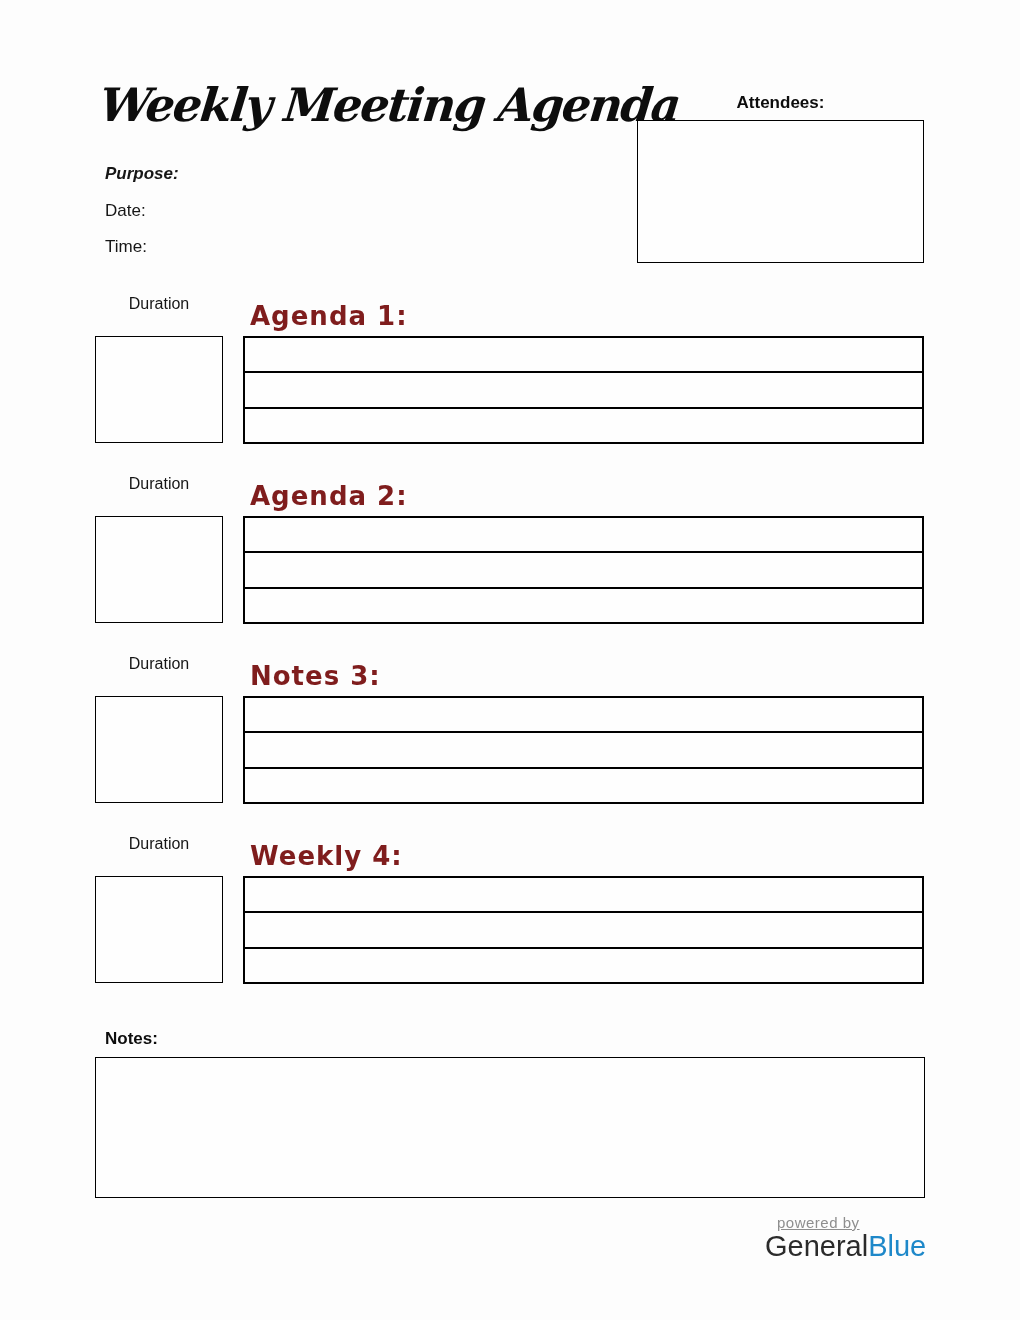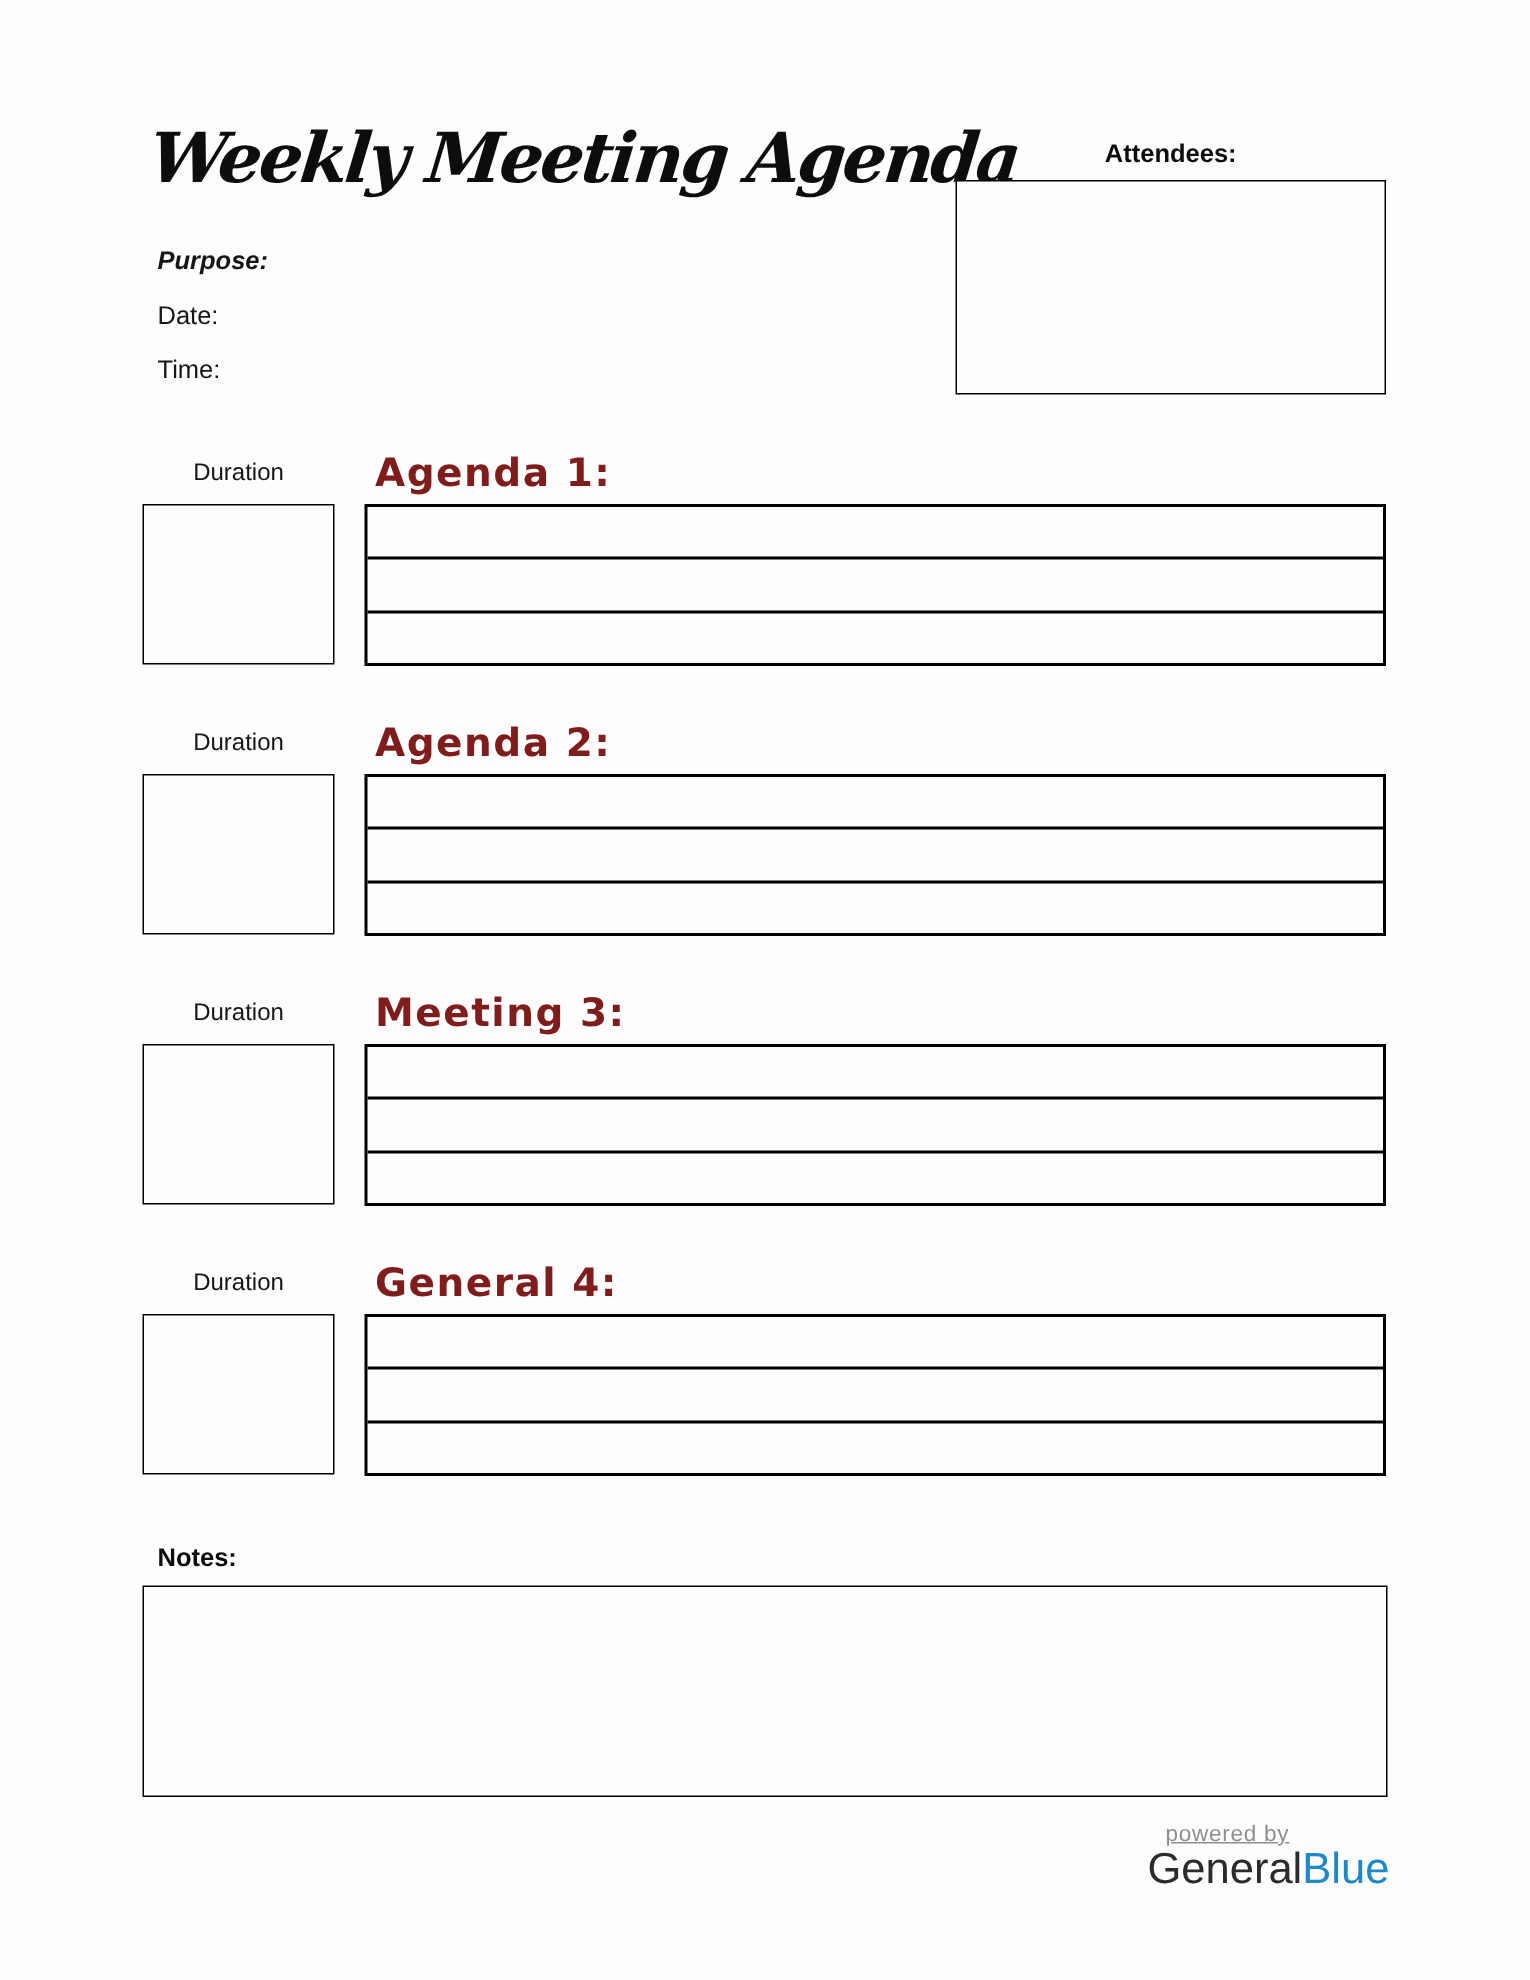--- a/index.html
+++ b/index.html
@@ -61,21 +61,21 @@
   
   .section { position: absolute; left: 0; width: 1020px; height: 170px; }
   .section.s1 { top: 295px; }
   .section.s2 { top: 475px; }
   .section.s3 { top: 655px; }
   .section.s4 { top: 835px; }
 
   .duration-label {
     position: absolute;
     left: 95px;
-    top: 12px;
+    top: 0;
     width: 128px;
     text-align: center;
     font-size: 16px;
     color: #161616;
   }
   .duration-box {
     position: absolute;
     left: 95px;
     top: 41px;
     width: 128px;
@@ -182,32 +182,32 @@
     <div class="agenda-table">
       <div class="agenda-row"></div>
       <div class="agenda-row"></div>
       <div class="agenda-row"></div>
     </div>
   </div>
 
   <div class="section s3">
     <div class="duration-label">Duration</div>
     <div class="duration-box"></div>
-    <h2 class="agenda-heading">Meeting 3:</h2>
+    <h2 class="agenda-heading">Notes 3:</h2>
     <div class="agenda-table">
       <div class="agenda-row"></div>
       <div class="agenda-row"></div>
       <div class="agenda-row"></div>
     </div>
   </div>
 
   <div class="section s4">
     <div class="duration-label">Duration</div>
     <div class="duration-box"></div>
-    <h2 class="agenda-heading">General 4:</h2>
+    <h2 class="agenda-heading">Weekly 4:</h2>
     <div class="agenda-table">
       <div class="agenda-row"></div>
       <div class="agenda-row"></div>
       <div class="agenda-row"></div>
     </div>
   </div>
 
   <div class="notes-label">Notes:</div>
   <div class="notes-box"></div>
 

